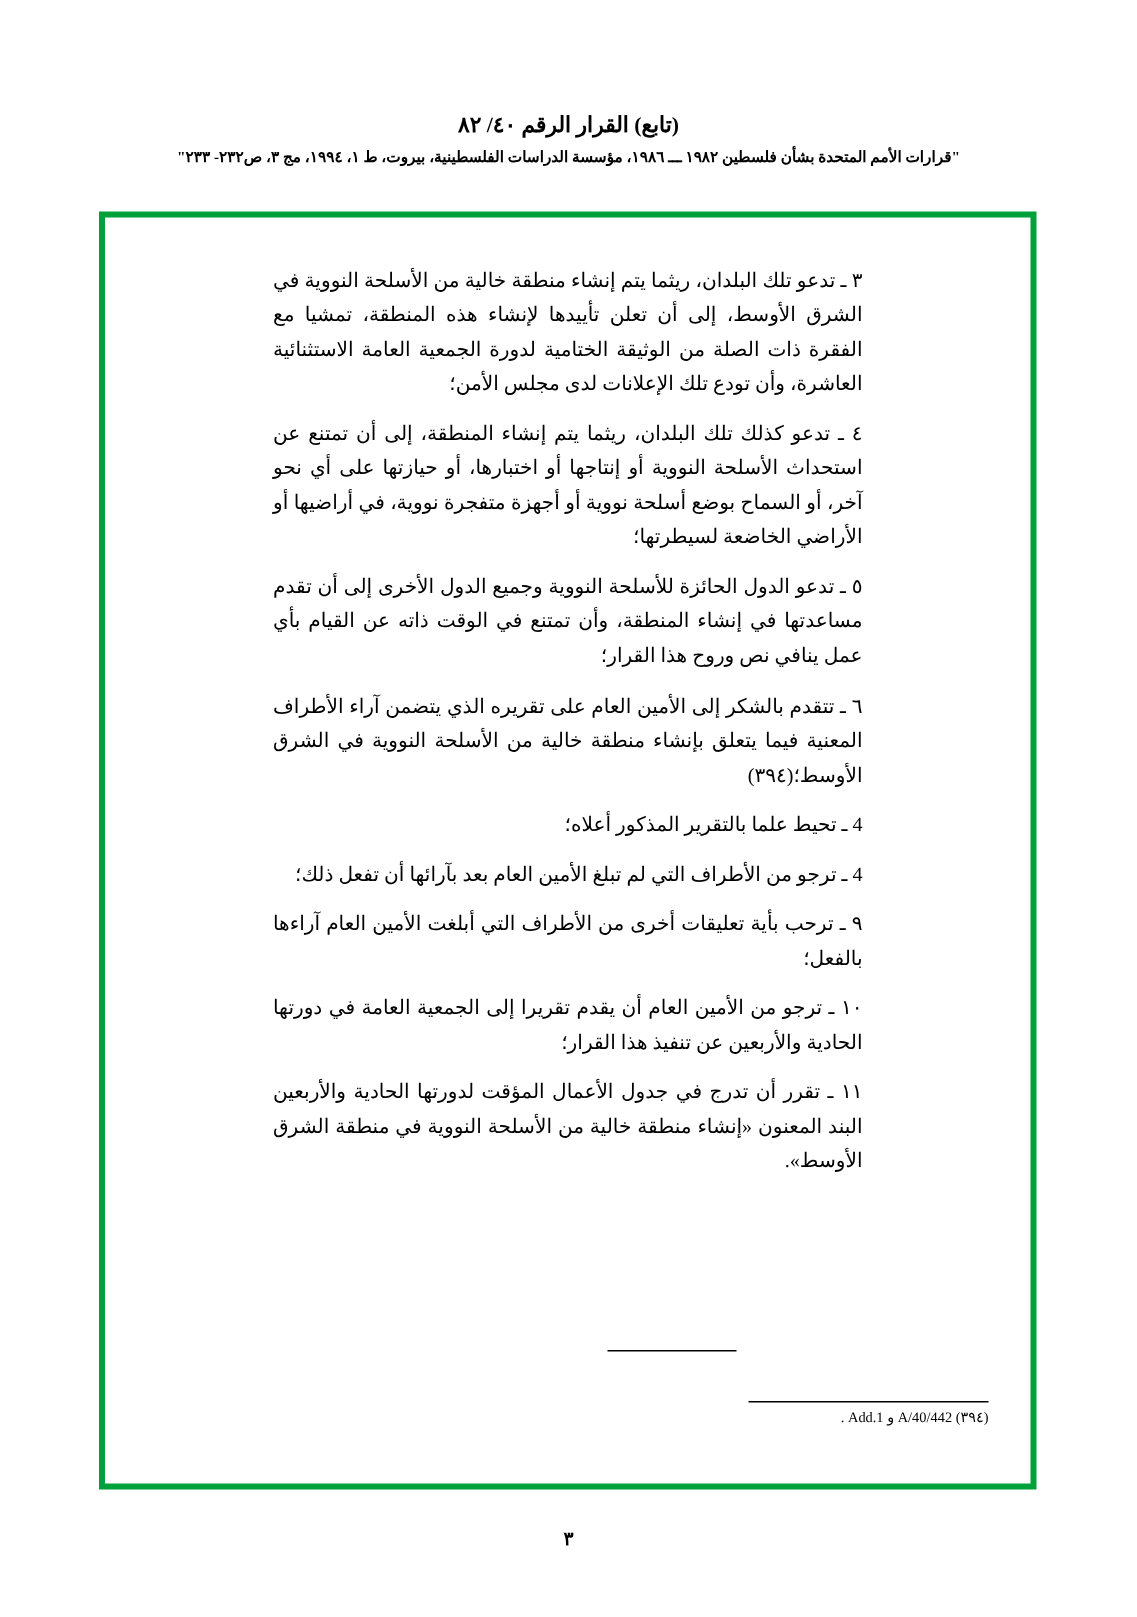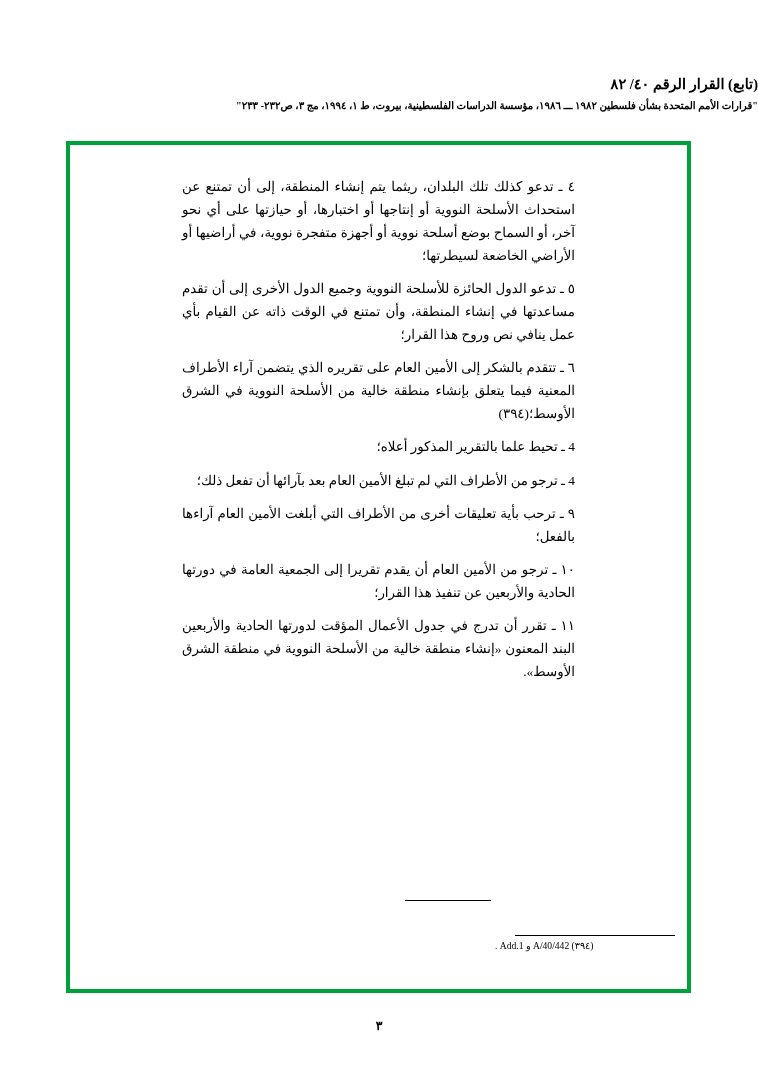--- a/index.html
+++ b/index.html
@@ -17,21 +17,21 @@
   }
   .page {
     position: absolute;
     inset: 0;
   }
   .header {
     position: absolute;
     top: 74px;
     left: 0;
     right: 0;
-    text-align: right;
+    text-align: center;
   }
   .header-title {
     font-size: 14.5px;
     font-weight: bold;
     letter-spacing: 0.2px;
     line-height: 1.4;
   }
   .header-source {
     font-size: 10.2px;
     font-weight: bold;
@@ -75,23 +75,23 @@
   .rule-mid {
     position: absolute;
     bottom: 88px;
     right: 196px;
     width: 86px;
     border-top: 1.4px solid #000;
   }
   .footnote-wrap {
     position: absolute;
     bottom: 38px;
-    right: 12px;
+    right: 28px;
     width: 180px;
-    text-align: left;
+    text-align: right;
   }
   .footnote-rule {
     border-top: 1px solid #000;
     width: 160px;
     margin: 0 0 4px auto;
   }
   .footnote {
     font-size: 9.6px;
     direction: rtl;
   }
@@ -111,20 +111,21 @@
 <div class="page">
 
   <div class="header">
     <div class="header-title">(تابع) القرار الرقم ٤٠/ ٨٢</div>
     <div class="header-source">"قرارات الأمم المتحدة بشأن فلسطين ١٩٨٢ ـــ ١٩٨٦، مؤسسة الدراسات الفلسطينية، بيروت، ط ١، ١٩٩٤، مج ٣، ص٢٣٢- ٢٣٣"</div>
   </div>
 
   <div class="frame">
 
     <div class="content">
+      <p class="para">٣ ـ تدعو تلك البلدان، ريثما يتم إنشاء منطقة خالية من الأسلحة النووية في الشرق الأوسط، إلى أن تعلن تأييدها لإنشاء هذه المنطقة، تمشيا مع الفقرة ذات الصلة من الوثيقة الختامية لدورة الجمعية العامة الاستثنائية العاشرة، وأن تودع تلك الإعلانات لدى مجلس الأمن؛</p>
       <p class="para">٤ ـ تدعو كذلك تلك البلدان، ريثما يتم إنشاء المنطقة، إلى أن تمتنع عن استحداث الأسلحة النووية أو إنتاجها أو اختبارها، أو حيازتها على أي نحو آخر، أو السماح بوضع أسلحة نووية أو أجهزة متفجرة نووية، في أراضيها أو الأراضي الخاضعة لسيطرتها؛</p>
       <p class="para">٥ ـ تدعو الدول الحائزة للأسلحة النووية وجميع الدول الأخرى إلى أن تقدم مساعدتها في إنشاء المنطقة، وأن تمتنع في الوقت ذاته عن القيام بأي عمل ينافي نص وروح هذا القرار؛</p>
       <p class="para">٦ ـ تتقدم بالشكر إلى الأمين العام على تقريره الذي يتضمن آراء الأطراف المعنية فيما يتعلق بإنشاء منطقة خالية من الأسلحة النووية في الشرق الأوسط؛(٣٩٤)</p>
       <p class="para">4 ـ تحيط علما بالتقرير المذكور أعلاه؛</p>
       <p class="para">4 ـ ترجو من الأطراف التي لم تبلغ الأمين العام بعد بآرائها أن تفعل ذلك؛</p>
       <p class="para">٩ ـ ترحب بأية تعليقات أخرى من الأطراف التي أبلغت الأمين العام آراءها بالفعل؛</p>
       <p class="para">١٠ ـ ترجو من الأمين العام أن يقدم تقريرا إلى الجمعية العامة في دورتها الحادية والأربعين عن تنفيذ هذا القرار؛</p>
       <p class="para">١١ ـ تقرر أن تدرج في جدول الأعمال المؤقت لدورتها الحادية والأربعين البند المعنون «إنشاء منطقة خالية من الأسلحة النووية في منطقة الشرق الأوسط».</p>
 
     </div>

